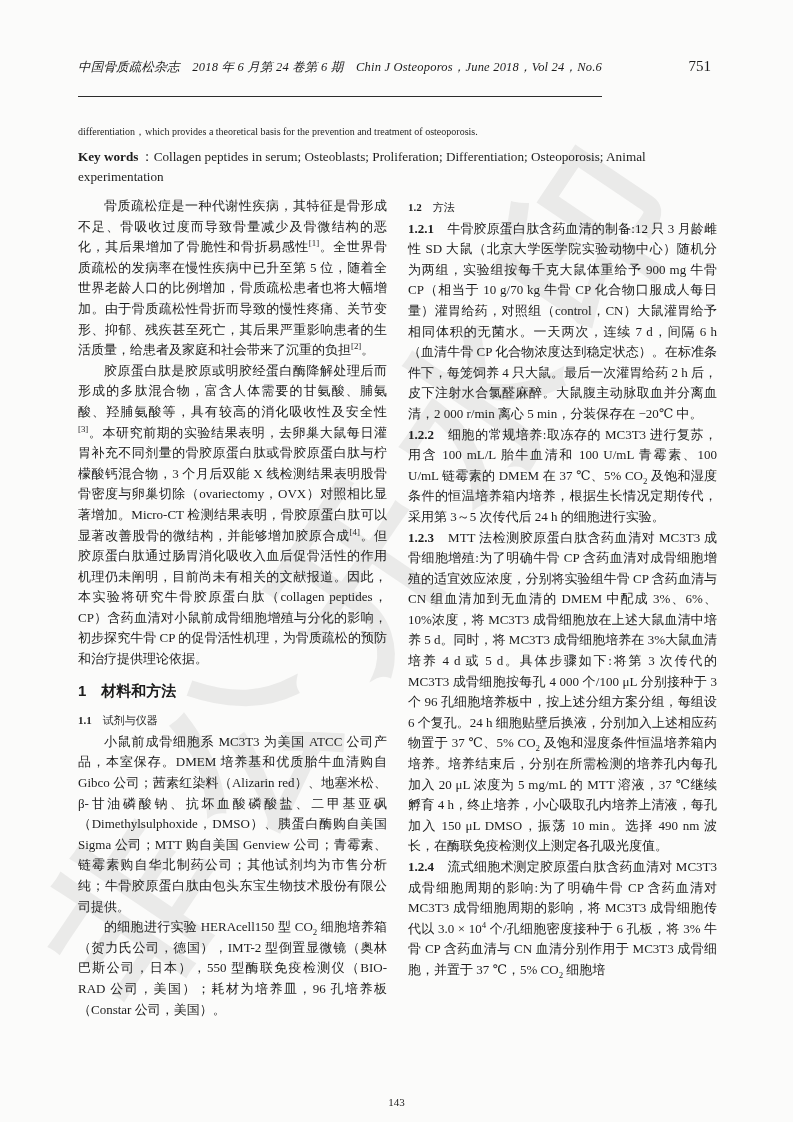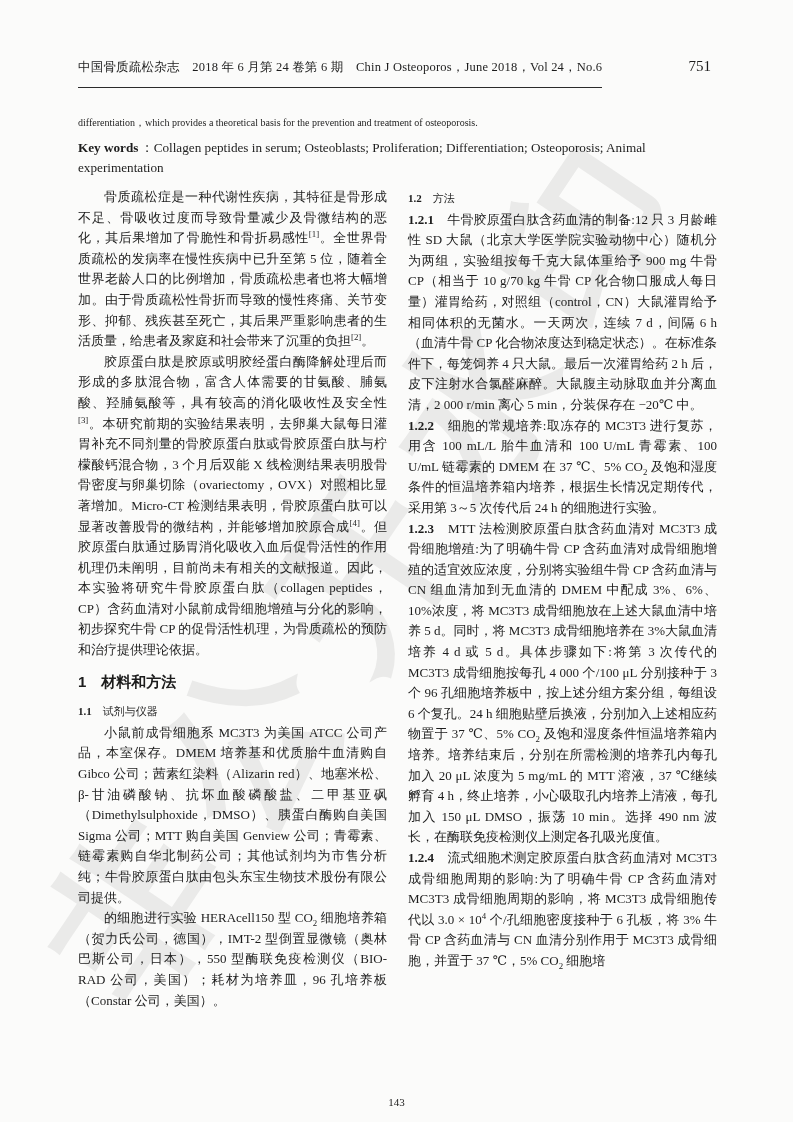--- a/index.html
+++ b/index.html
@@ -31,22 +31,23 @@
     font-family:"Liberation Sans","DejaVu Sans",sans-serif;
   }
   header{
     display:flex;
     justify-content:space-between;
     align-items:baseline;
     font-size:12.5px;
   }
   .header-left{
     border-bottom:1.3px solid #2b2b2b;
-    padding-bottom:11px;
+    padding-bottom:20px;
     letter-spacing:0.2px;
+    font-style:italic;
   }
   .pageno-top{font-size:15px;padding-right:6px;}
   .english-tail{
     margin-top:25px;
     font-size:10px;
     line-height:20px;
   }
   .keywords-line{
     margin-top:5px;
     font-size:13.2px;

